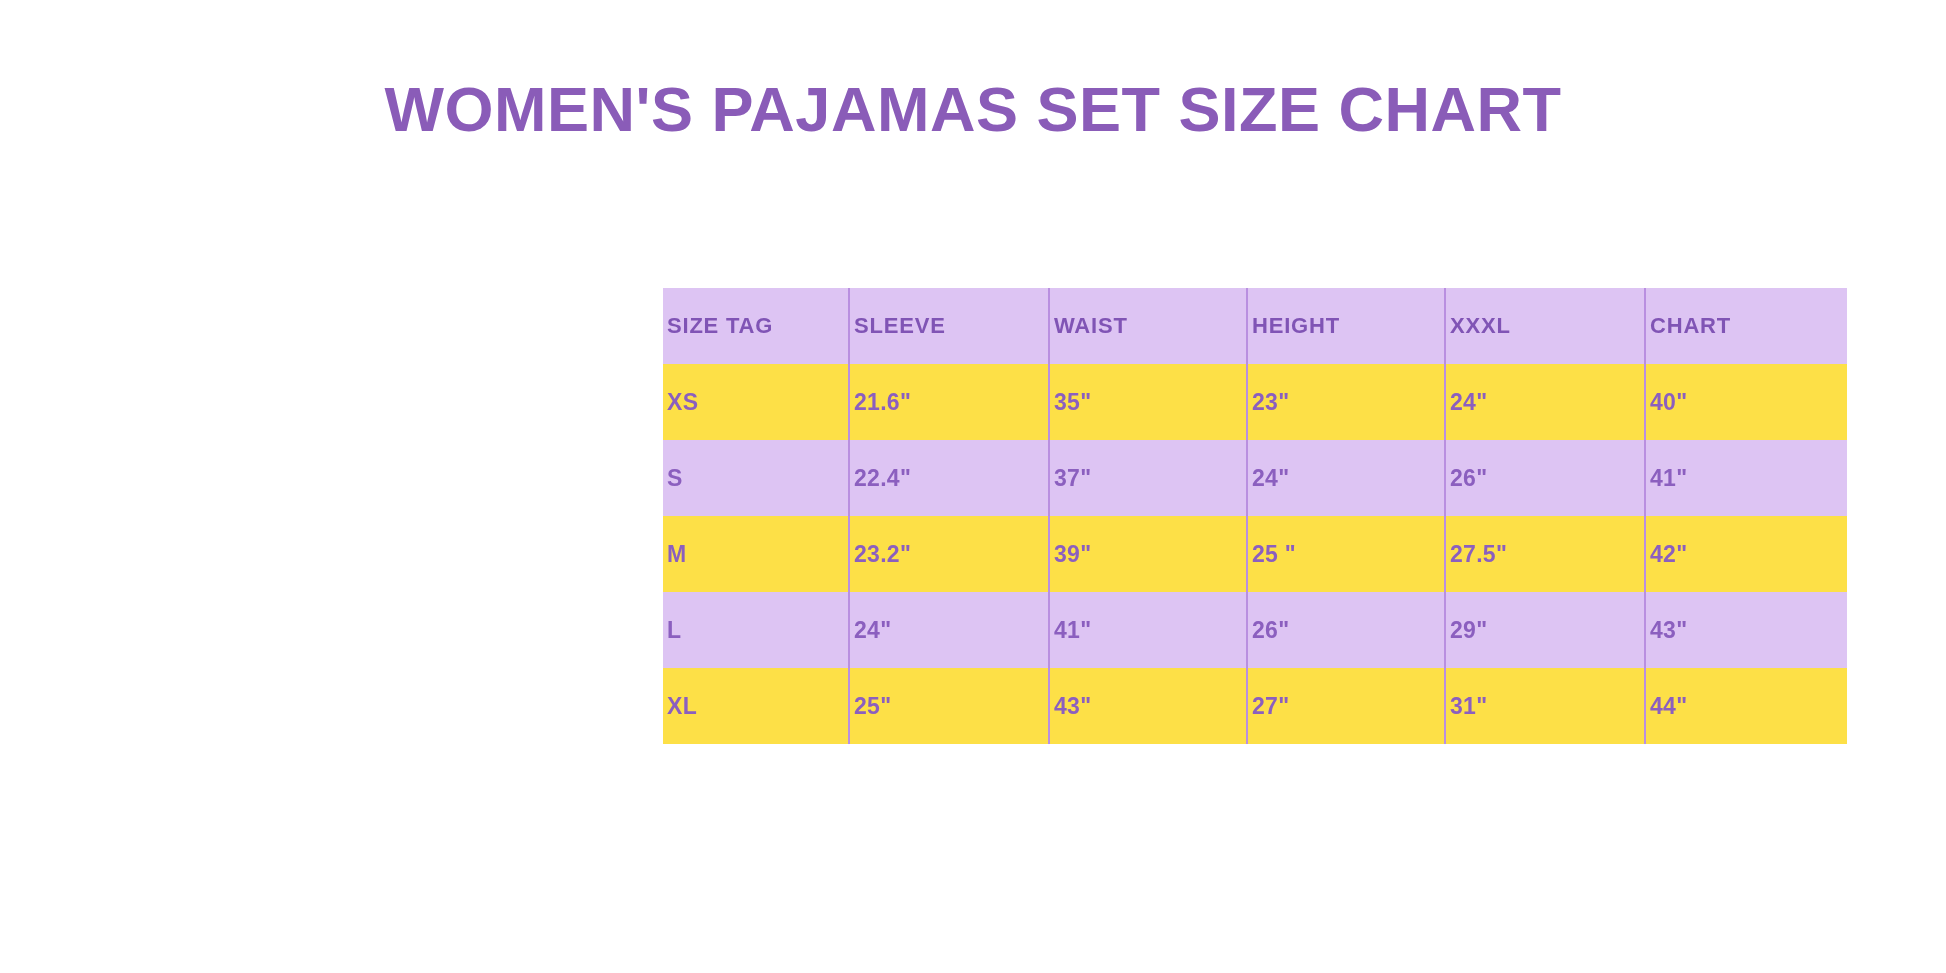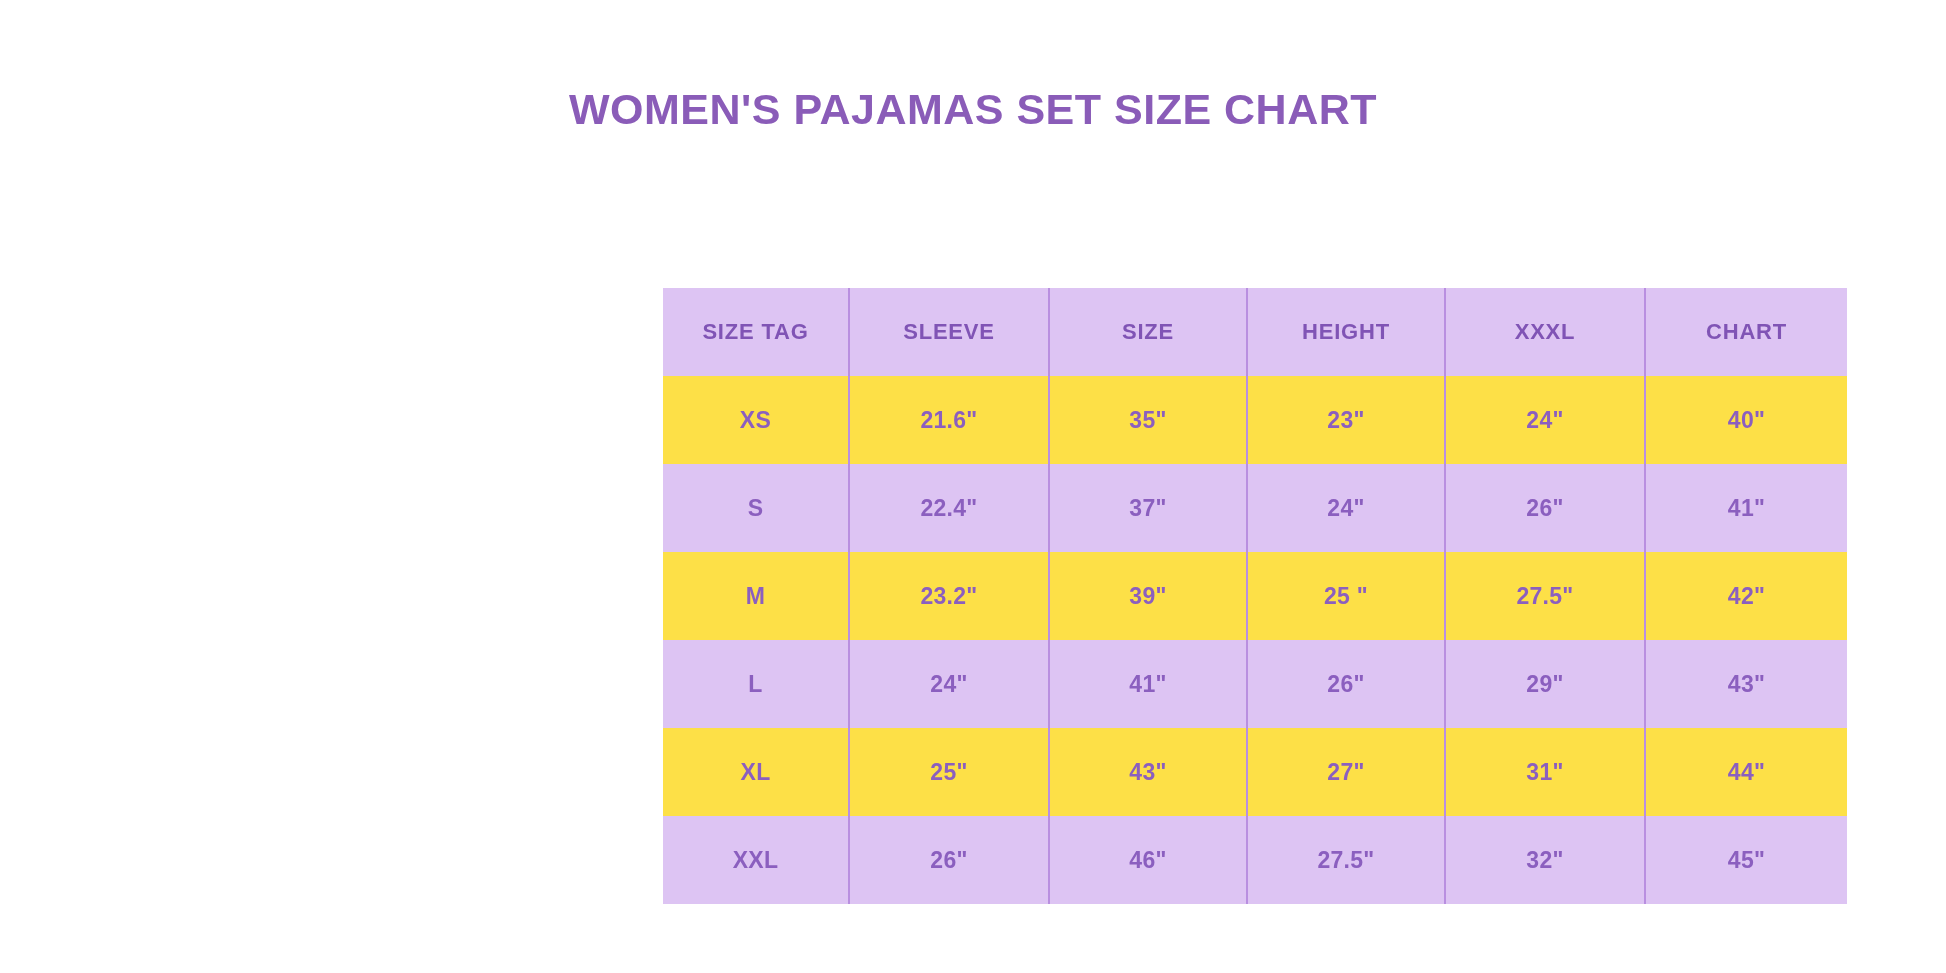--- a/index.html
+++ b/index.html
@@ -22,21 +22,21 @@
     background: #ffffff;
   }
 
   
   .title {
     position: absolute;
     left: 0;
     top: 78px;
     width: 1946px;
     text-align: center;
-    font-size: 43px;
+    font-size: 63px;
     line-height: 62px;
     font-weight: 700;
     letter-spacing: 0.5px;
     color: #8a5cb8;
     white-space: pre;
     -webkit-font-smoothing: antialiased;
   }
 
   
   .table-wrap {
@@ -48,22 +48,22 @@
 
   table.size-chart {
     border-collapse: collapse;
     width: 1184px;
     table-layout: fixed;
   }
 
   table.size-chart td,
   table.size-chart th {
     height: 68px;
-    padding: 10px;
-    text-align: center;
+    padding: 4px;
+    text-align: left;
     vertical-align: middle;
     font-size: 23px;
     font-weight: 700;
     color: #8b5fbf;
     letter-spacing: 0.3px;
     white-space: pre;
     border-right: 2px solid #b98fe0;
   }
 
   table.size-chart td:last-child,
@@ -108,21 +108,21 @@
           <col class="c1">
           <col class="c2">
         <col class="c3">
           <col class="c4">
           <col class="c5">
       </colgroup>
       <thead>
         <tr>
           <th>SIZE TAG</th>
           <th>SLEEVE</th>
-          <th>SIZE</th>
+          <th>WAIST</th>
           <th>HEIGHT</th>
           <th>XXXL</th>
           <th>CHART</th>
         </tr>
       </thead>
       <tbody>
         <tr class="odd">
           <td>XS</td>
           <td>21.6"</td>
           <td>35"</td>
@@ -155,25 +155,17 @@
           <td>43"</td>
         </tr>
         <tr class="odd">
           <td>XL</td>
           <td>25"</td>
           <td>43"</td>
           <td>27"</td>
           <td>31"</td>
           <td>44"</td>
         </tr>
-        <tr class="even">
-          <td>XXL</td>
-          <td>26"</td>
-          <td>46"</td>
-          <td>27.5"</td>
-          <td>32"</td>
-          <td>45"</td>
-        </tr>
       </tbody>
     </table>
   </div>
 
 </div>
 
 </body></html>

